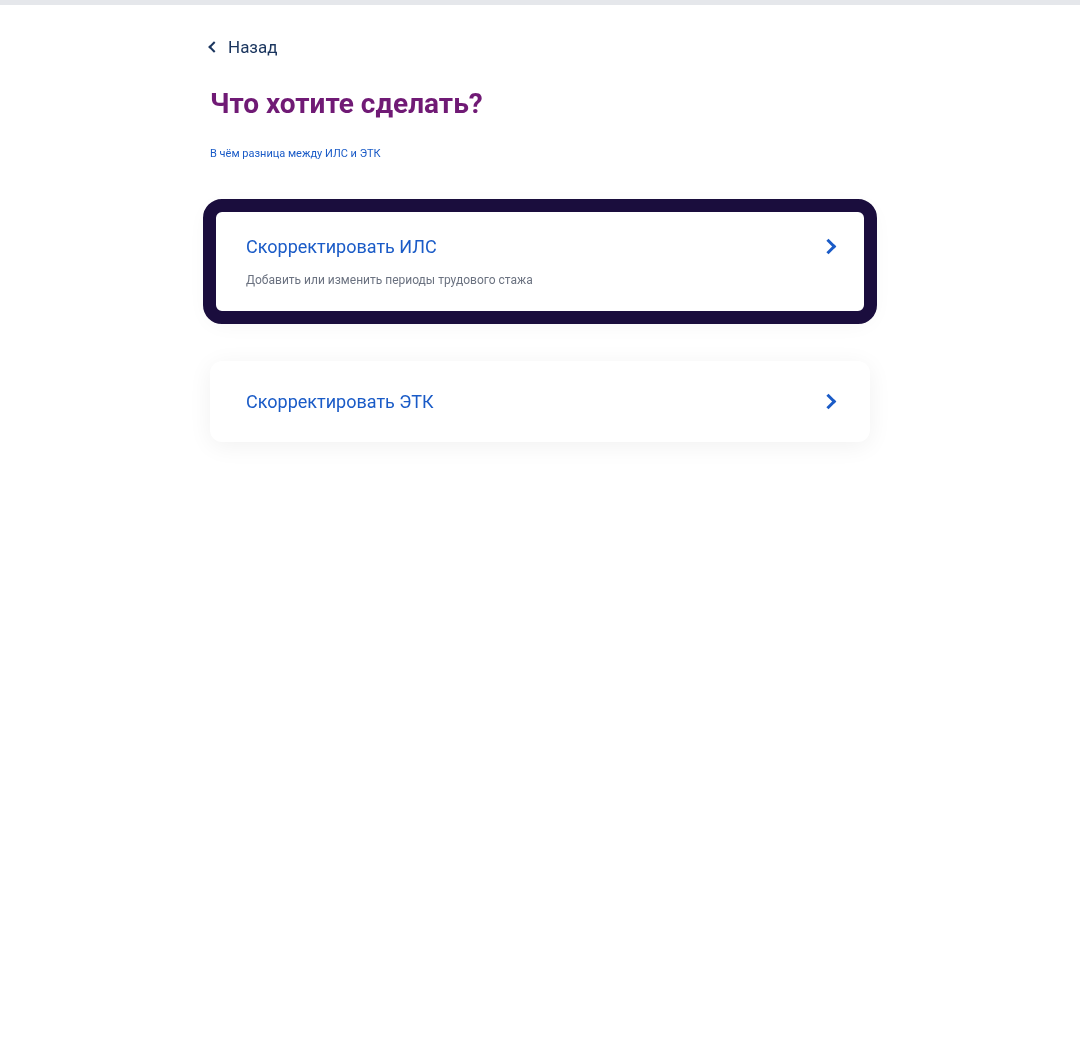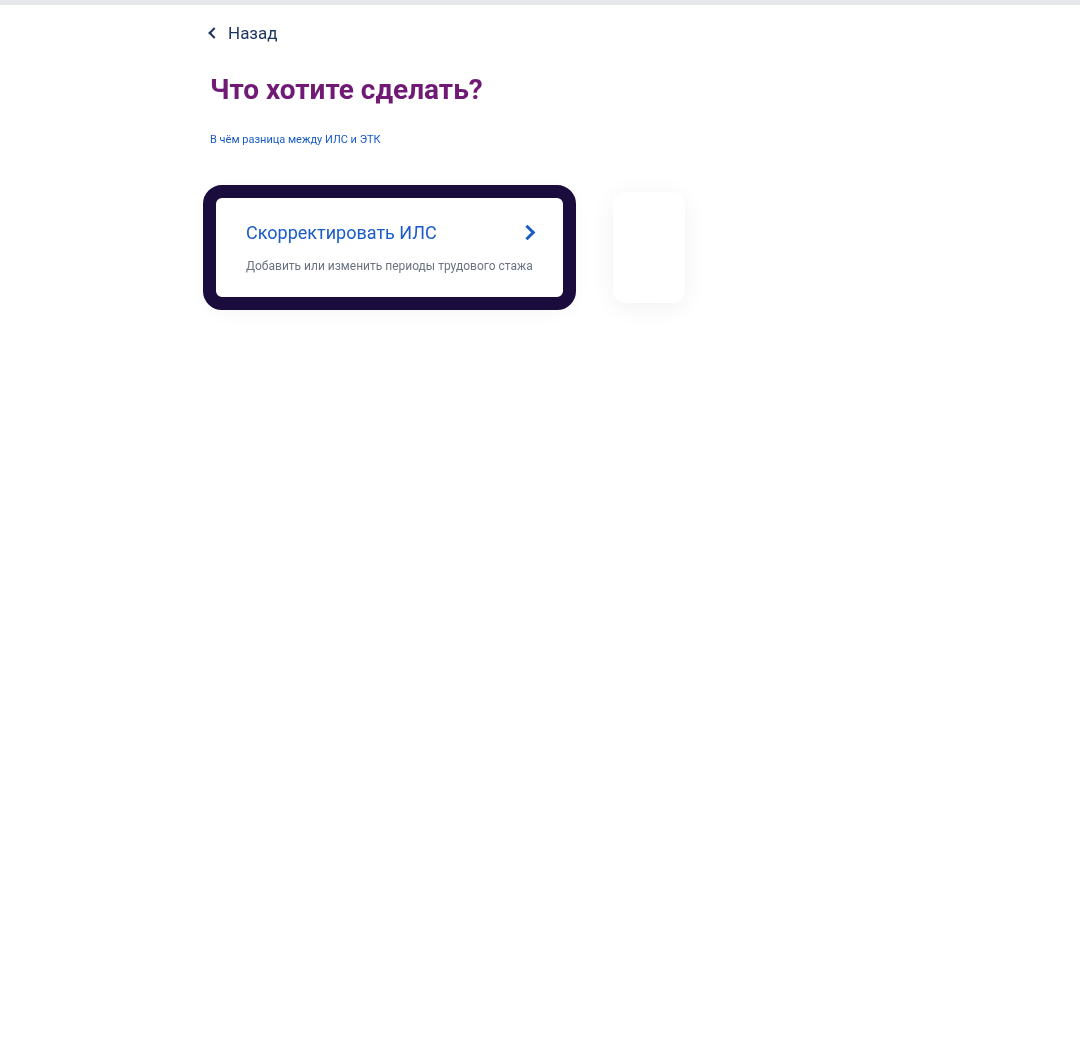--- a/index.html
+++ b/index.html
@@ -11,21 +11,21 @@
     body {
       font-family: -apple-system, BlinkMacSystemFont, 'Segoe UI', Roboto, Arial, sans-serif;
       background: #ffffff;
       width: 1080px;
       height: 1042px;
     }
     
     .container {
       max-width: 660px;
       margin: 0 auto;
-      padding-top: 22px;
+      padding-top: 36px;
       padding-left: 0;
     }
     
     .back-link {
       display: inline-flex;
       align-items: center;
       gap: 10px;
       color: #1a355e;
       font-size: 17px;
       text-decoration: none;
@@ -53,21 +53,21 @@
       color: #1a5bc7;
       font-size: 11px;
       text-decoration: none;
       cursor: pointer;
       display: inline-block;
       margin-bottom: 46px;
     }
     
     .cards {
       display: flex;
-      flex-direction: row;
+      flex-direction: column;
       gap: 44px;
     }
     
     .card {
       background: #ffffff;
       border-radius: 12px;
       padding: 30px 36px;
       box-shadow: 0 4px 24px rgba(0, 0, 0, 0.06);
       cursor: pointer;
       position: relative;
@@ -136,17 +136,21 @@
 
     <div class="card highlighted">
       <div class="card-header">
         <span class="card-title">Скорректировать ИЛС</span>
         <span class="chevron-right"></span>
       </div>
       <div class="card-description">Добавить или изменить периоды трудового стажа</div>
     </div>
 
     <div class="card">
+      <div class="card-header">
+        <span class="card-title">Скорректировать ЭТК</span>
+        <span class="chevron-right"></span>
+      </div>
     </div>
 
   </div>
   
 </div>
 
 </body></html>

